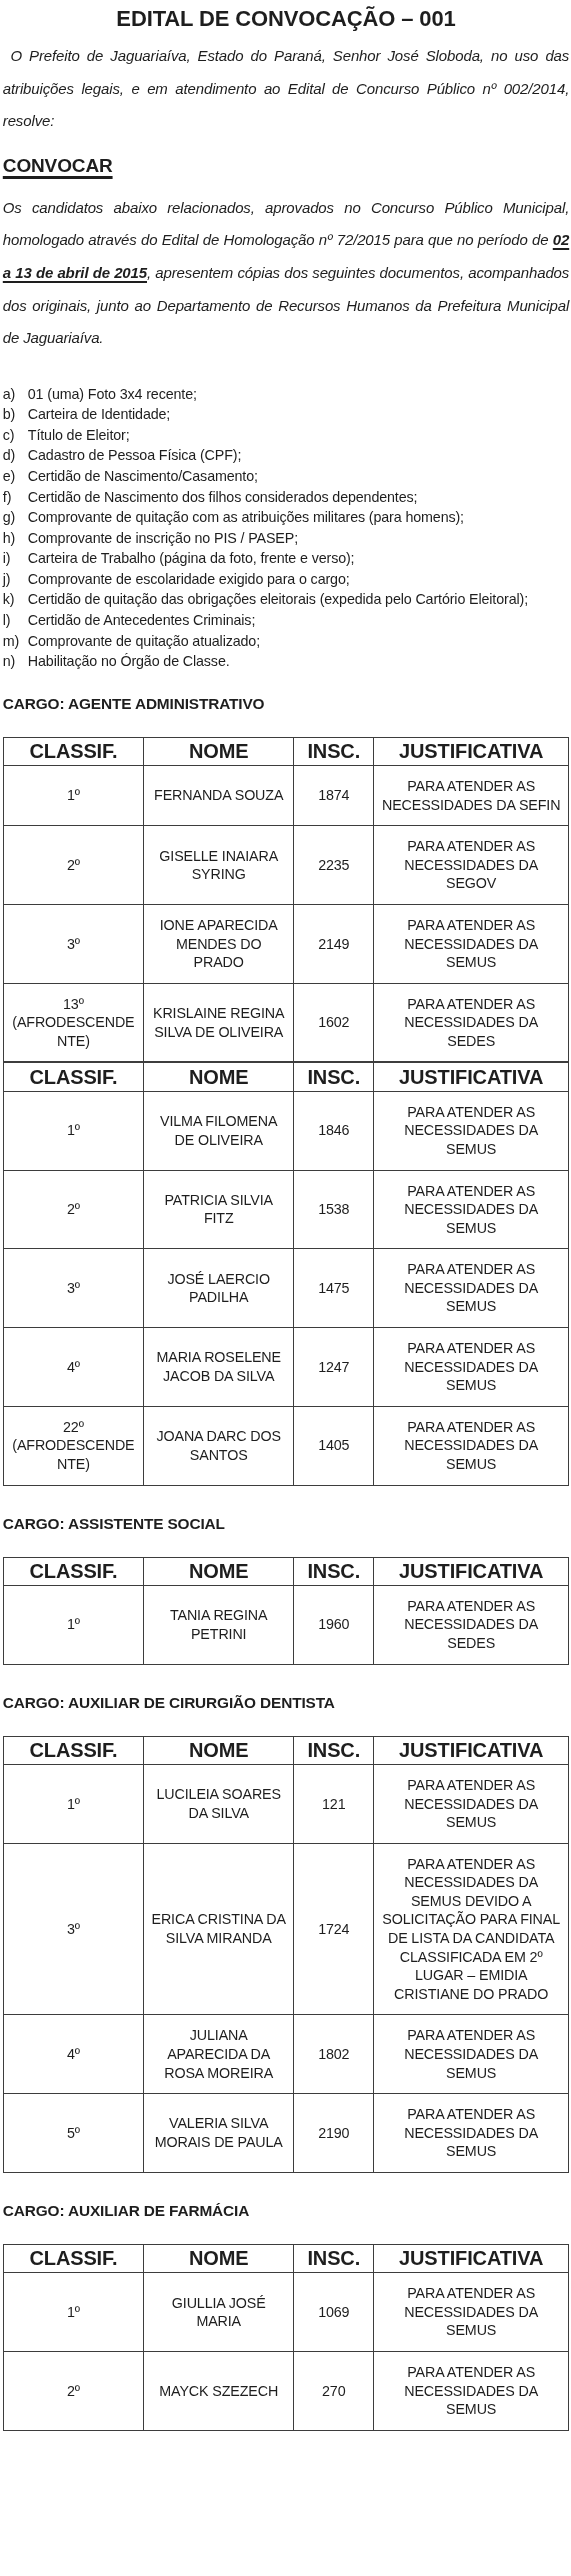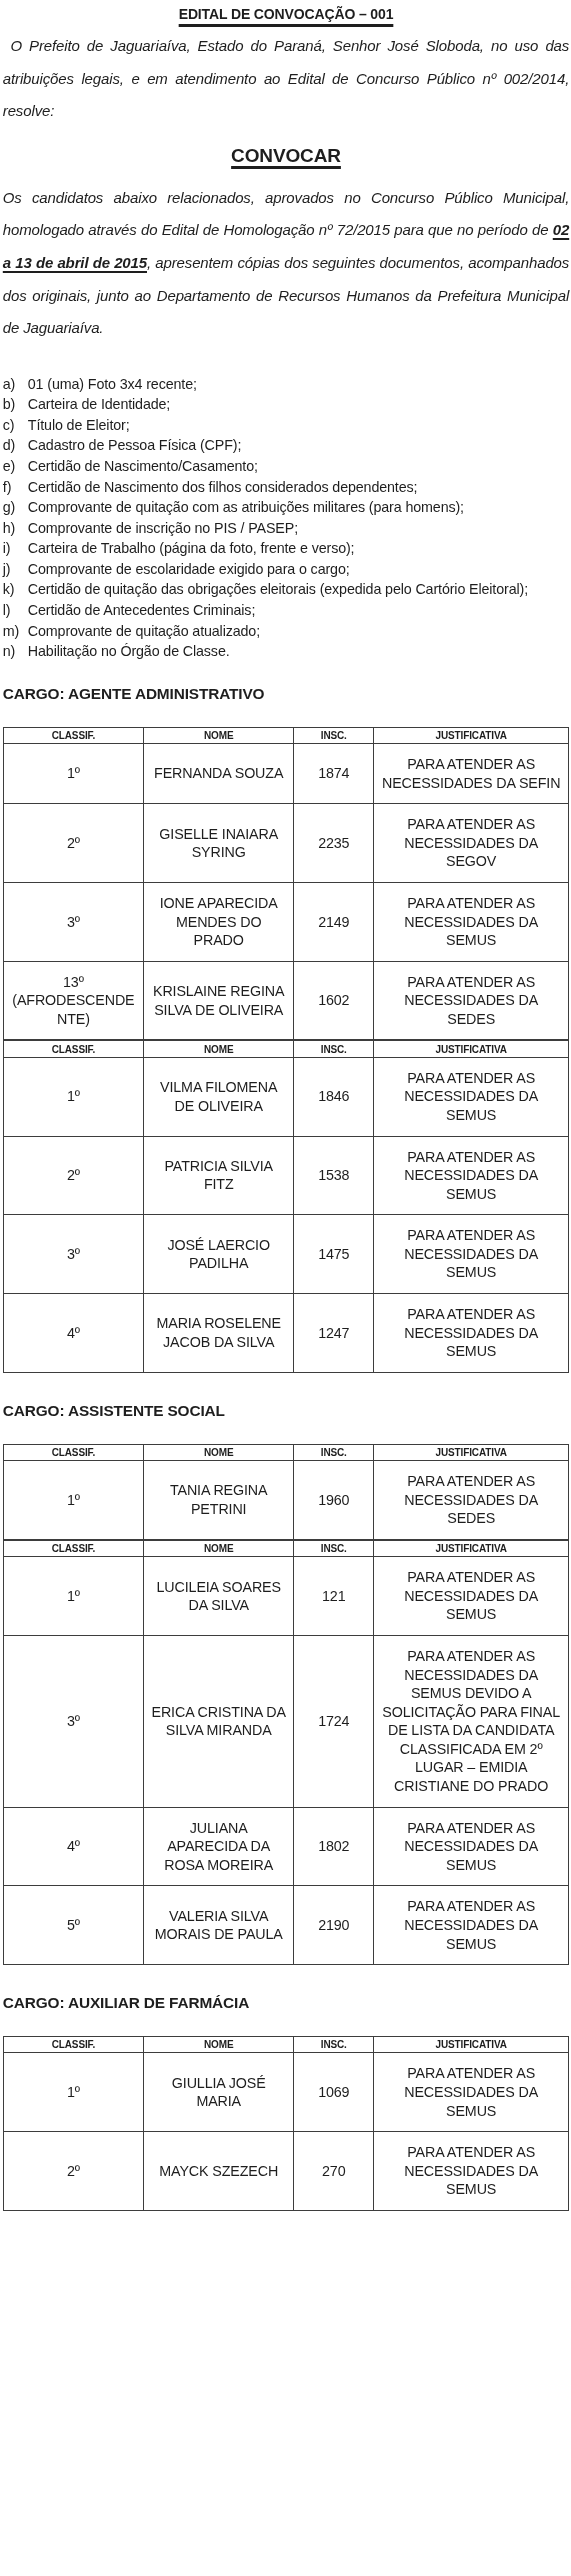--- a/index.html
+++ b/index.html
@@ -10,25 +10,24 @@
   .page {
     width: 572px;
     box-sizing: border-box;
     margin: 0 auto;
     padding: 5.5px 2.8px 1.1px 2.8px;
     font-family: "Liberation Sans", sans-serif;
     color: #1e1e1e;
     letter-spacing: -0.015em;
   }
   .doc-title {
-    font-size: 14px;
+    font-size: 22px;
     font-weight: bold;
     text-align: center;
     margin: 0 0 8.8px 0;
-    text-decoration: underline;
     text-decoration-thickness: 2.8px;
     text-underline-offset: 5px;
   }
   .doc-subtitle {
     font-size: 19.3px;
     font-weight: bold;
     text-align: center;
     margin: 0 0 29px 0;
     text-decoration: underline;
     text-decoration-thickness: 2.8px;
@@ -41,21 +40,21 @@
     margin: 0;
     font-style: italic;
   }
   .para-indent {
     text-indent: 7.7px;
     margin-bottom: 11px;
   }
   .convocar-heading {
     font-size: 19px;
     font-weight: bold;
-    text-align: center;
+    text-align: left;
     margin: 16.6px 0 15.4px 0;
     text-decoration: underline;
     text-decoration-thickness: 2.8px;
     text-underline-offset: 4.4px;
   }
   .emph {
     font-weight: bold;
     text-decoration: underline;
     text-decoration-thickness: 1.7px;
     text-underline-offset: 2.8px;
@@ -91,21 +90,21 @@
     border-collapse: collapse;
     table-layout: fixed;
   }
   table.candidates th,
   table.candidates td {
     border: 1.1px solid #3d3d3d;
     overflow-wrap: break-word;
     word-wrap: break-word;
   }
   table.candidates th {
-    font-size: 10px;
+    font-size: 20px;
     font-weight: bold;
     text-align: center;
     padding: 2.2px 2.2px;
     border-radius: 10px;
   }
   table.candidates td {
     font-size: 14.3px;
     line-height: 1.3;
     text-align: center;
     vertical-align: middle;
@@ -269,20 +268,26 @@
               <td>JOSÉ LAERCIO PADILHA</td>
               <td>1475</td>
               <td>PARA ATENDER AS NECESSIDADES DA SEMUS</td>
             </tr>
             <tr>
               <td>4º</td>
               <td>MARIA ROSELENE JACOB DA SILVA</td>
               <td>1247</td>
               <td>PARA ATENDER AS NECESSIDADES DA SEMUS</td>
             </tr>
+            <tr>
+              <td>22º (AFRODESCENDENTE)</td>
+              <td>JOANA DARC DOS SANTOS</td>
+              <td>1405</td>
+              <td>PARA ATENDER AS NECESSIDADES DA SEMUS</td>
+            </tr>
           </tbody>
         </table>
       </section>
       <section class="cargo-section">
         <h3 class="section-heading">CARGO: ASSISTENTE SOCIAL</h3>
         <table class="candidates">
           <colgroup>
             <col class="col-classif">
             <col class="col-nome">
             <col class="col-insc">
@@ -300,20 +305,21 @@
             <tr>
               <td>1º</td>
               <td>TANIA REGINA PETRINI</td>
               <td>1960</td>
               <td>PARA ATENDER AS NECESSIDADES DA SEDES</td>
             </tr>
           </tbody>
         </table>
       </section>
       <section class="cargo-section">
+        <h3 class="section-heading">CARGO: AUXILIAR DE CIRURGIÃO DENTISTA</h3>
         <table class="candidates">
           <colgroup>
             <col class="col-classif">
             <col class="col-nome">
             <col class="col-insc">
             <col class="col-just">
           </colgroup>
           <thead>
             <tr>
               <th>CLASSIF.</th>

